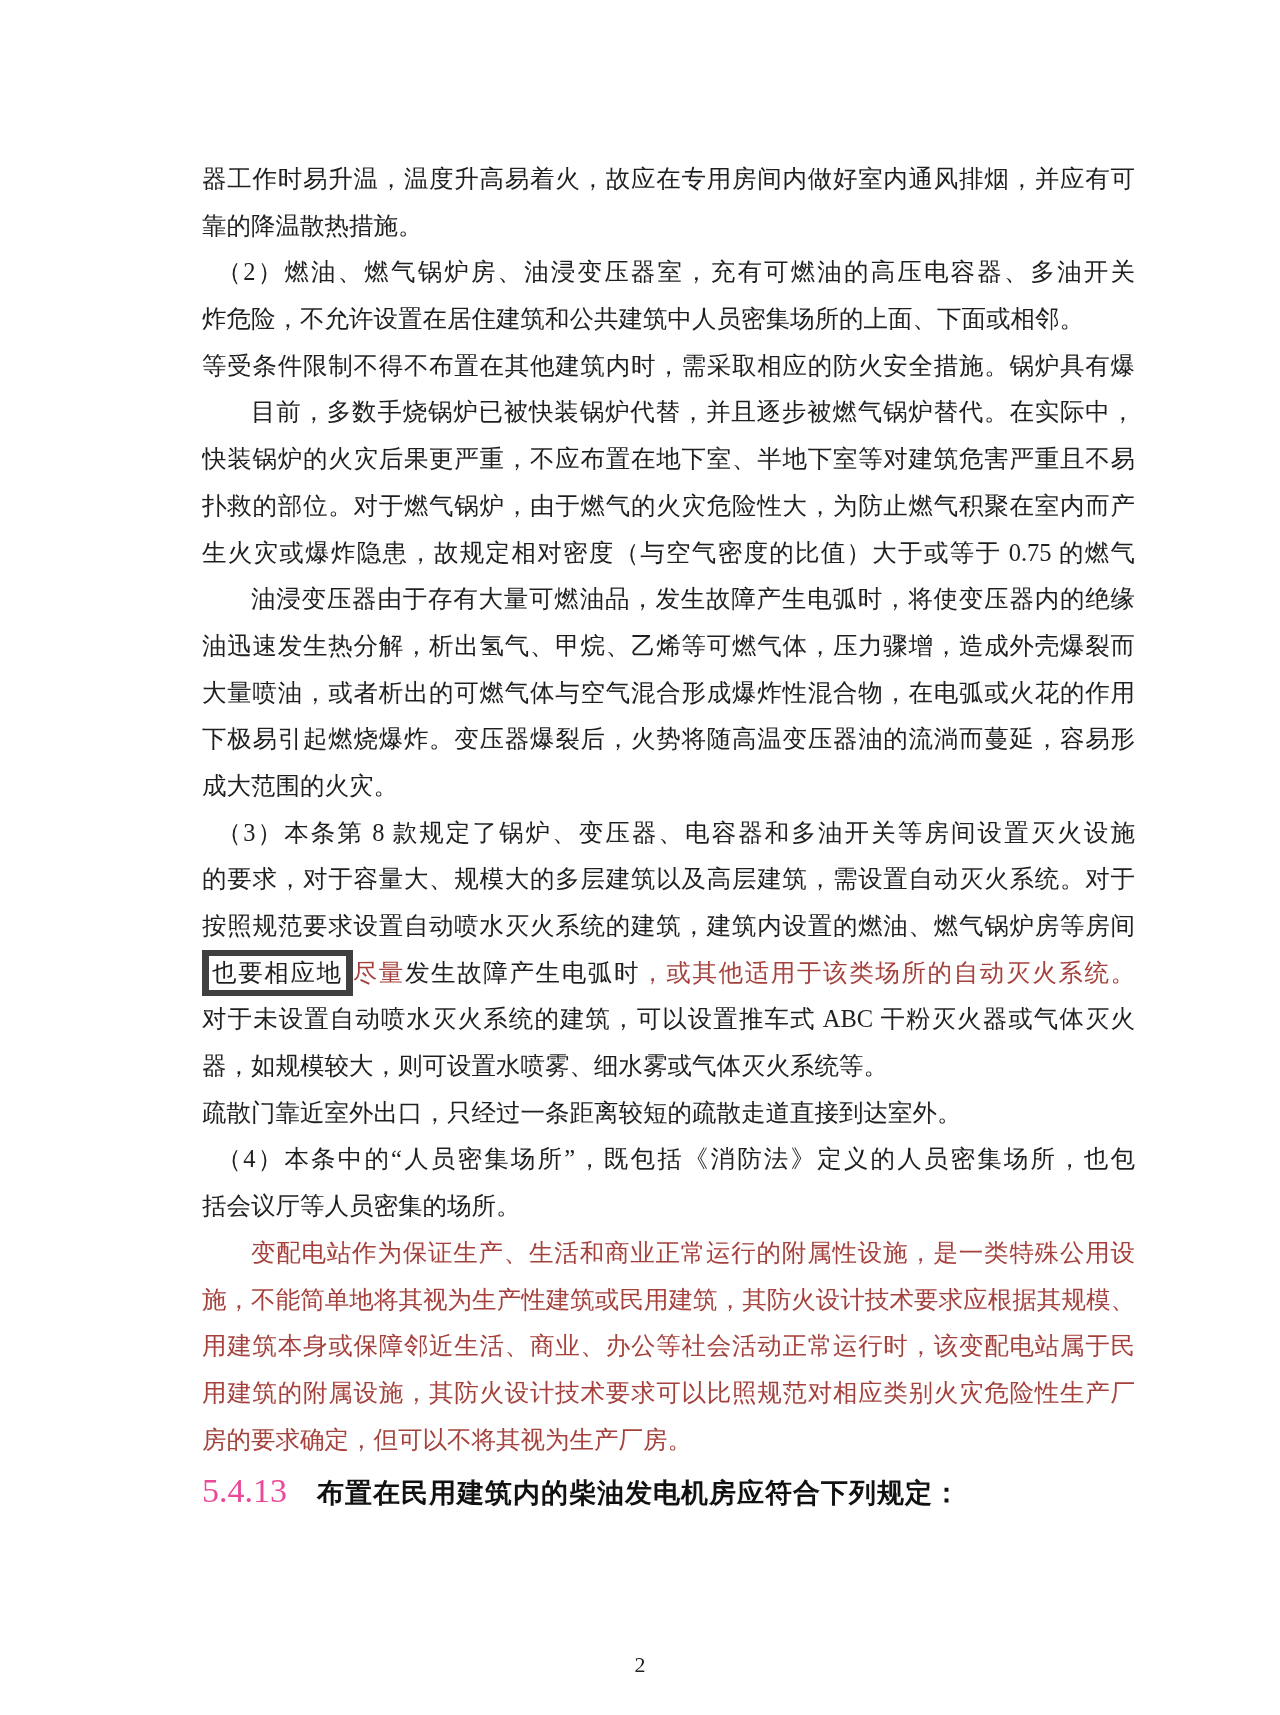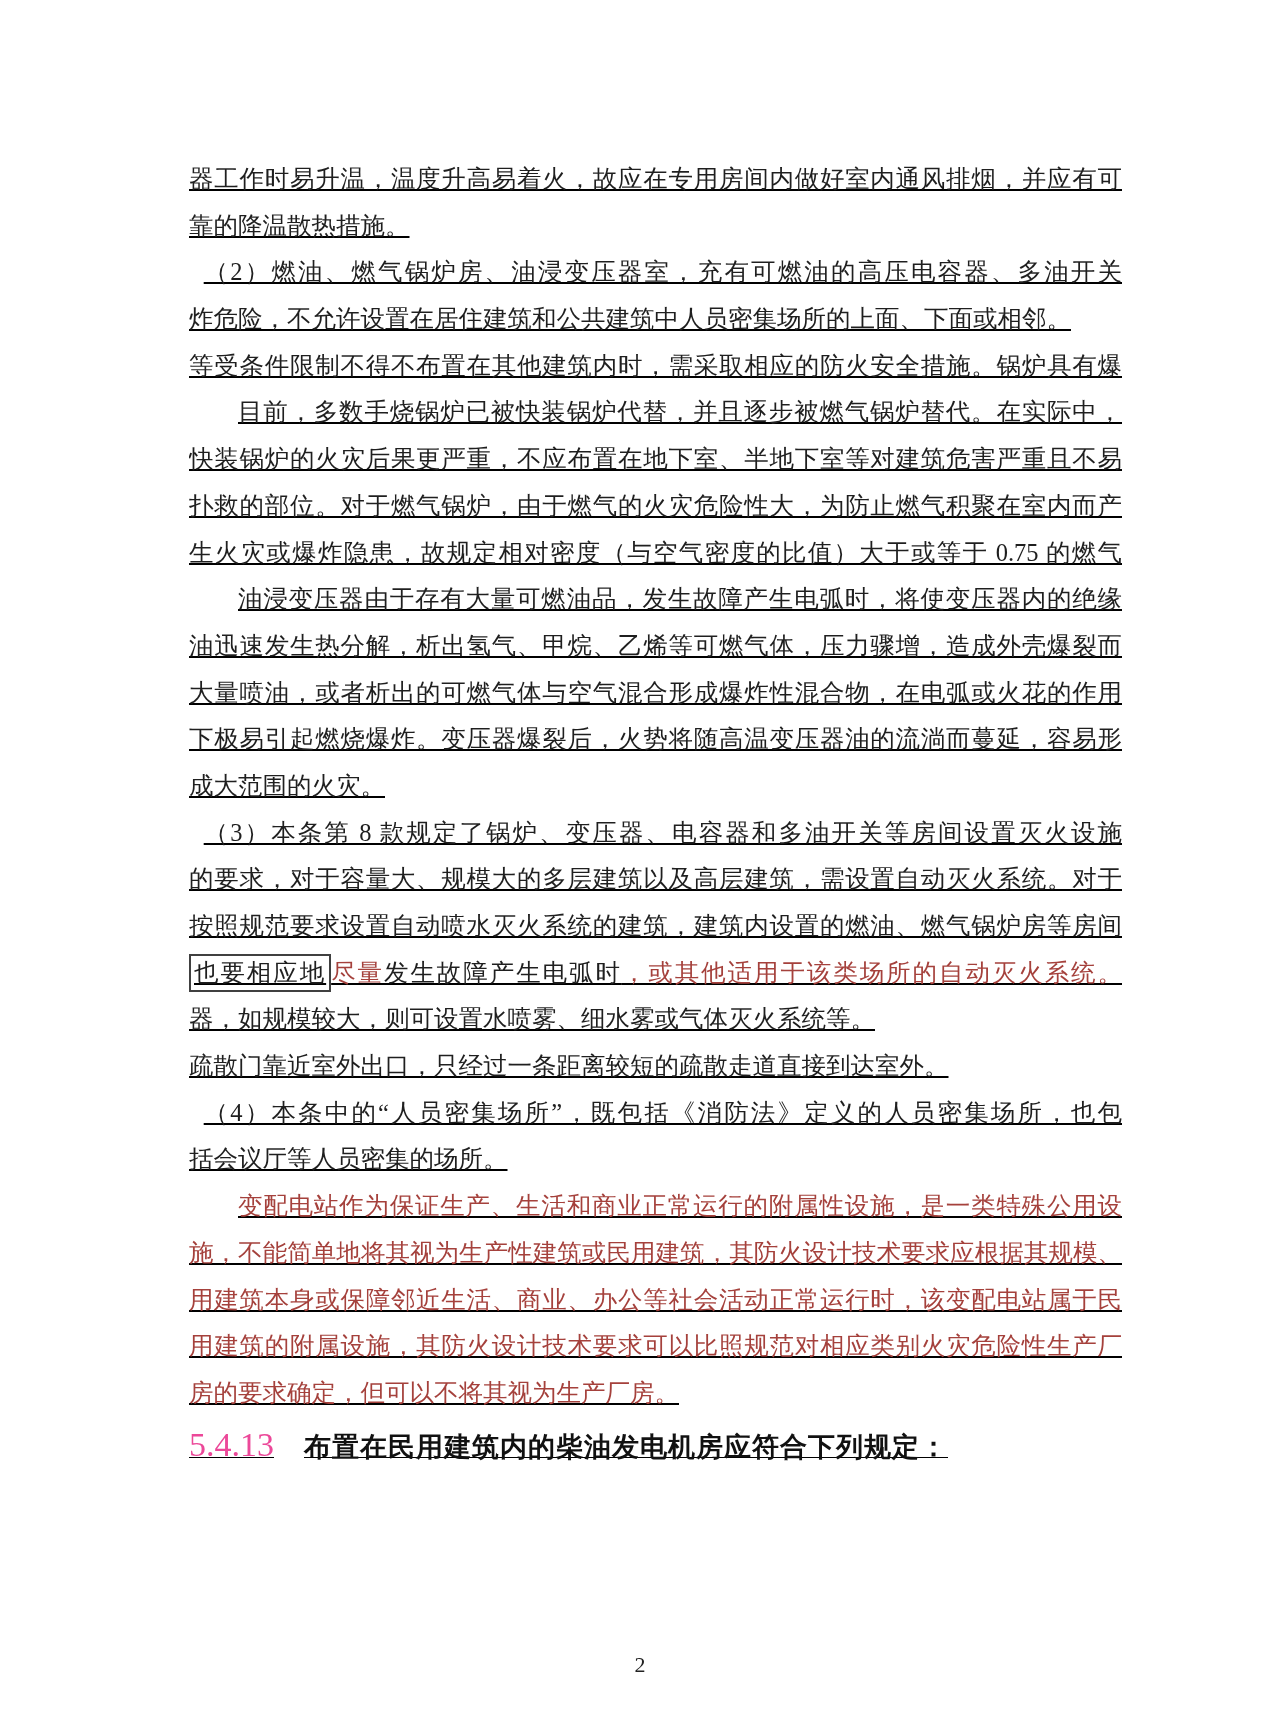--- a/index.html
+++ b/index.html
@@ -9,24 +9,23 @@
     position: relative;
     width: 1280px;
     height: 1715px;
     background: #ffffff;
     overflow: hidden;
     font-family: "Liberation Serif", "DejaVu Serif", serif;
   }
 
   .content {
     position: absolute;
-    left: 189px;
+    left: 202px;
     top: 156px;
     width: 933px;
-    text-decoration: underline;
   }
 
   .line {
     height: 46.7px;
     line-height: 46.7px;
     font-size: 24.5px;
     color: #1f1f1f;
     overflow: hidden;
   }
 
@@ -39,21 +38,21 @@
   .seg-n { color: #1f1f1f; }
 
   .seg-r {
     color: #a5413c;
     border-bottom: 2px solid #a5413c;
     padding-bottom: 12px;
   }
 
   .seg-box {
     color: #1f1f1f;
-    border: 2px solid #404040;
+    border: 7px solid #404040;
     padding: 3px 3px 4px 3px;
   }
 
   .line-heading {
     height: 50px;
     line-height: 50px;
     margin-top: 3px;
     overflow: hidden;
   }
 
@@ -100,20 +99,21 @@
       <div class="line align-justify"><span class="seg-n">生火灾或爆炸隐患，故规定相对密度（与空气密度的比值）大于或等于 0.75 的燃气</span></div>
       <div class="line align-justify ind-2"><span class="seg-n">油浸变压器由于存有大量可燃油品，发生故障产生电弧时，将使变压器内的绝缘</span></div>
       <div class="line align-justify"><span class="seg-n">油迅速发生热分解，析出氢气、甲烷、乙烯等可燃气体，压力骤增，造成外壳爆裂而</span></div>
       <div class="line align-justify"><span class="seg-n">大量喷油，或者析出的可燃气体与空气混合形成爆炸性混合物，在电弧或火花的作用</span></div>
       <div class="line align-justify"><span class="seg-n">下极易引起燃烧爆炸。变压器爆裂后，火势将随高温变压器油的流淌而蔓延，容易形</span></div>
       <div class="line align-left"><span class="seg-n">成大范围的火灾。</span></div>
       <div class="line align-justify ind-p"><span class="seg-n">（3）本条第 8 款规定了锅炉、变压器、电容器和多油开关等房间设置灭火设施</span></div>
       <div class="line align-justify"><span class="seg-n">的要求，对于容量大、规模大的多层建筑以及高层建筑，需设置自动灭火系统。对于</span></div>
       <div class="line align-justify"><span class="seg-n">按照规范要求设置自动喷水灭火系统的建筑，建筑内设置的燃油、燃气锅炉房等房间</span></div>
       <div class="line align-justify"><span class="seg-box">也要相应地</span><span class="seg-r">尽量</span><span class="seg-n">发生故障产生电弧时</span><span class="seg-r">，或其他适用于该类场所的自动灭火系统。</span></div>
+      <div class="line align-justify"><span class="seg-n">对于未设置自动喷水灭火系统的建筑，可以设置推车式 ABC 干粉灭火器或气体灭火</span></div>
       <div class="line align-left"><span class="seg-n">器，如规模较大，则可设置水喷雾、细水雾或气体灭火系统等。</span></div>
       <div class="line align-left"><span class="seg-n">疏散门靠近室外出口，只经过一条距离较短的疏散走道直接到达室外。</span></div>
       <div class="line align-justify ind-p"><span class="seg-n">（4）本条中的“人员密集场所”，既包括《消防法》定义的人员密集场所，也包</span></div>
       <div class="line align-left"><span class="seg-n">括会议厅等人员密集的场所。</span></div>
       <div class="line align-justify ind-2"><span class="seg-r">变配电站作为保证生产、生活和商业正常运行的附属性设施，是一类特殊公用设</span></div>
       <div class="line align-justify"><span class="seg-r">施，不能简单地将其视为生产性建筑或民用建筑，其防火设计技术要求应根据其规模、</span></div>
       <div class="line align-justify"><span class="seg-r">用建筑本身或保障邻近生活、商业、办公等社会活动正常运行时，该变配电站属于民</span></div>
       <div class="line align-justify"><span class="seg-r">用建筑的附属设施，其防火设计技术要求可以比照规范对相应类别火灾危险性生产厂</span></div>
       <div class="line align-left"><span class="seg-r">房的要求确定，但可以不将其视为生产厂房。</span></div>
       <div class="line-heading align-left"><span class="seg-hnum">5.4.13</span><span class="seg-hbold">布置在民用建筑内的柴油发电机房应符合下列规定：</span></div>

